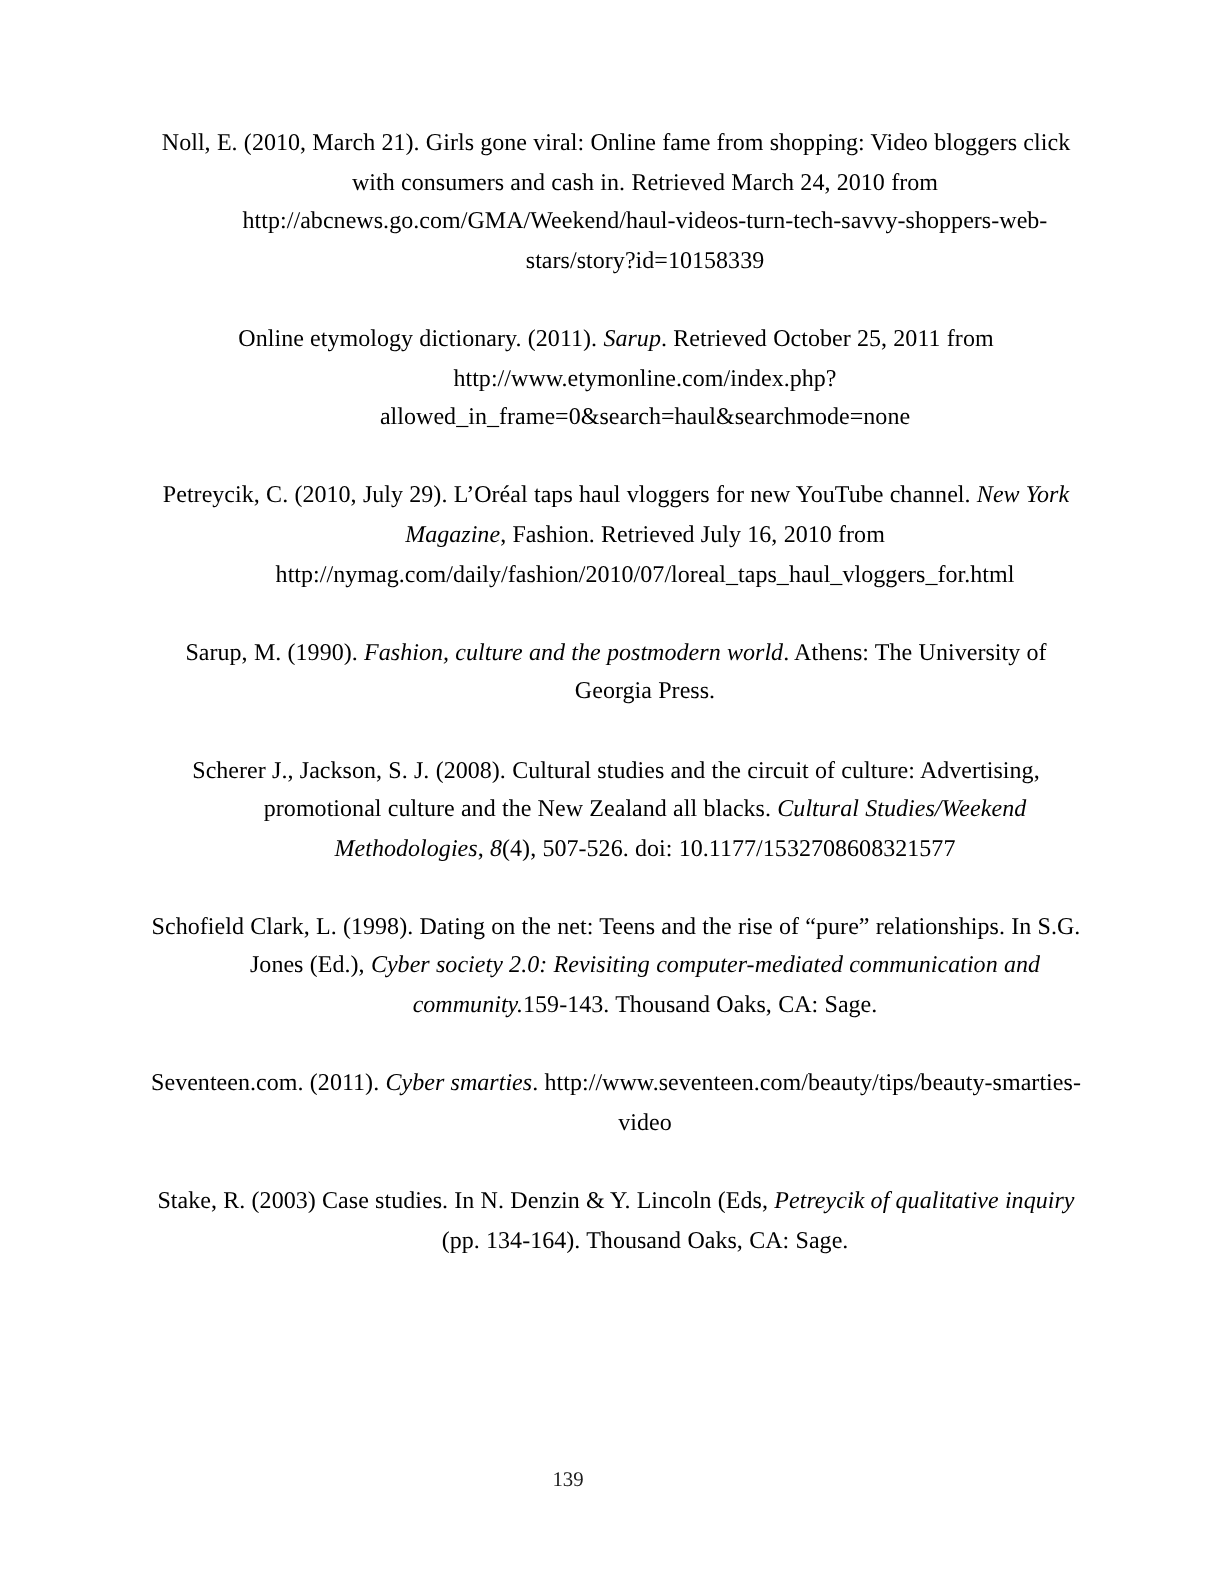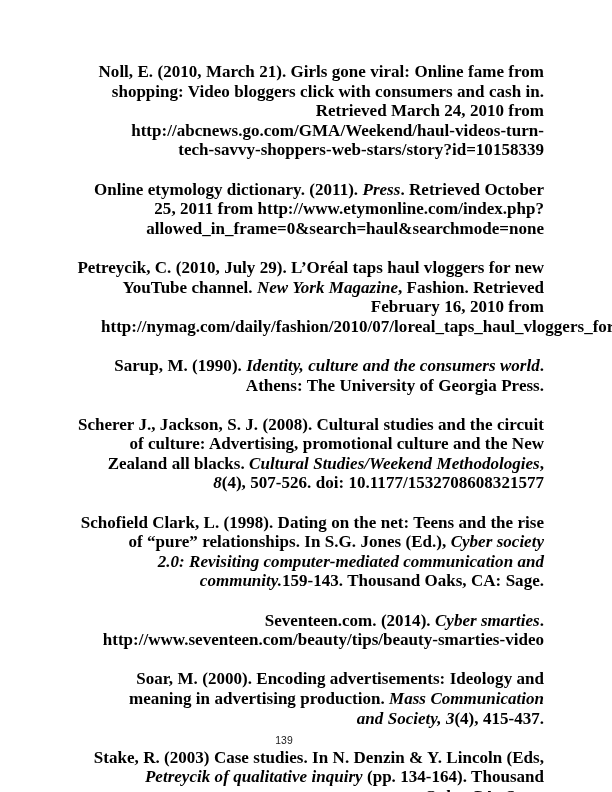--- a/index.html
+++ b/index.html
@@ -22,60 +22,58 @@
     height: 792px;
     box-sizing: border-box;
   }
   .refs {
     position: absolute;
     left: 72px;
     top: 62px;
     width: 472px;
   }
   .ref {
-    font-size: 17px;
+    font-size: 12px;
     line-height: 19.6px;
     padding-left: 29px;
     text-indent: -29px;
     margin: 0 0 19.6px 0;
-    text-align: right;
+    text-align: center;
     word-spacing: 0.1px;
     letter-spacing: 0.02px;
-    font-weight: bold;
   }
   .ref:last-child {
     margin-bottom: 0;
   }
   .ref i {
     font-style: italic;
   }
   .page-number {
     position: absolute;
     left: 0;
     top: 734px;
     width: 568px;
     text-align: center;
-    font-family: Liberation Sans, sans-serif;
+    font-family: Liberation Serif, serif;
     font-size: 10.4px;
     line-height: 13px;
     color: #1a1a1a;
   }
 </style>
 </head>
 <body>
 
 <div class="page">
 
   <div class="refs">
       <p class="ref"><span>Noll, E. (2010, March 21). Girls gone viral: Online fame from shopping: Video bloggers click with consumers and cash in. Retrieved March 24, 2010 from http://abcnews.go.com/GMA/Weekend/haul-videos-turn-tech-savvy-shoppers-web-stars/story?id=10158339</span></p>
-      <p class="ref"><span>Online etymology dictionary. (2011). </span><i>Press</i><span>. Retrieved October 25, 2011 from http://www.etymonline.com/index.php?allowed_in_frame=0&amp;search=haul&amp;searchmode=none</span></p>
-      <p class="ref"><span>Petreycik, C. (2010, July 29). L’Oréal taps haul vloggers for new YouTube channel. </span><i>New York Magazine</i><span>, Fashion. Retrieved February 16, 2010 from http://nymag.com/daily/fashion/2010/07/loreal_taps_haul_vloggers_for.html</span></p>
-      <p class="ref"><span>Sarup, M. (1990). </span><i>Identity, culture and the consumers world</i><span>. Athens: The University of Georgia Press.</span></p>
+      <p class="ref"><span>Online etymology dictionary. (2011). </span><i>Sarup</i><span>. Retrieved October 25, 2011 from http://www.etymonline.com/index.php?allowed_in_frame=0&amp;search=haul&amp;searchmode=none</span></p>
+      <p class="ref"><span>Petreycik, C. (2010, July 29). L’Oréal taps haul vloggers for new YouTube channel. </span><i>New York Magazine</i><span>, Fashion. Retrieved July 16, 2010 from http://nymag.com/daily/fashion/2010/07/loreal_taps_haul_vloggers_for.html</span></p>
+      <p class="ref"><span>Sarup, M. (1990). </span><i>Fashion, culture and the postmodern world</i><span>. Athens: The University of Georgia Press.</span></p>
       <p class="ref"><span>Scherer J., Jackson, S. J. (2008). Cultural studies and the circuit of culture: Advertising, promotional culture and the New Zealand all blacks. </span><i>Cultural Studies/Weekend Methodologies</i><span>, </span><i>8</i><span>(4), 507-526. doi: 10.1177/1532708608321577</span></p>
       <p class="ref"><span>Schofield Clark, L. (1998). Dating on the net: Teens and the rise of “pure” relationships. In S.G. Jones (Ed.), </span><i>Cyber society 2.0: Revisiting computer-mediated communication and community.</i><span>159-143. Thousand Oaks, CA: Sage.</span></p>
-      <p class="ref"><span>Seventeen.com. (2014). </span><i>Cyber smarties</i><span>. http://www.seventeen.com/beauty/tips/beauty-smarties-video</span></p>
-      <p class="ref"><span>Soar, M. (2000). Encoding advertisements: Ideology and meaning in advertising production. </span><i>Mass Communication and Society, 3</i><span>(4), 415-437.</span></p>
+      <p class="ref"><span>Seventeen.com. (2011). </span><i>Cyber smarties</i><span>. http://www.seventeen.com/beauty/tips/beauty-smarties-video</span></p>
       <p class="ref"><span>Stake, R. (2003) Case studies. In N. Denzin &amp; Y. Lincoln (Eds, </span><i>Petreycik of qualitative inquiry</i><span> (pp. 134-164). Thousand Oaks, CA: Sage.</span></p>
     </div>
 
   <div class="page-number">139</div>
 
 </div>
 
 </body></html>

